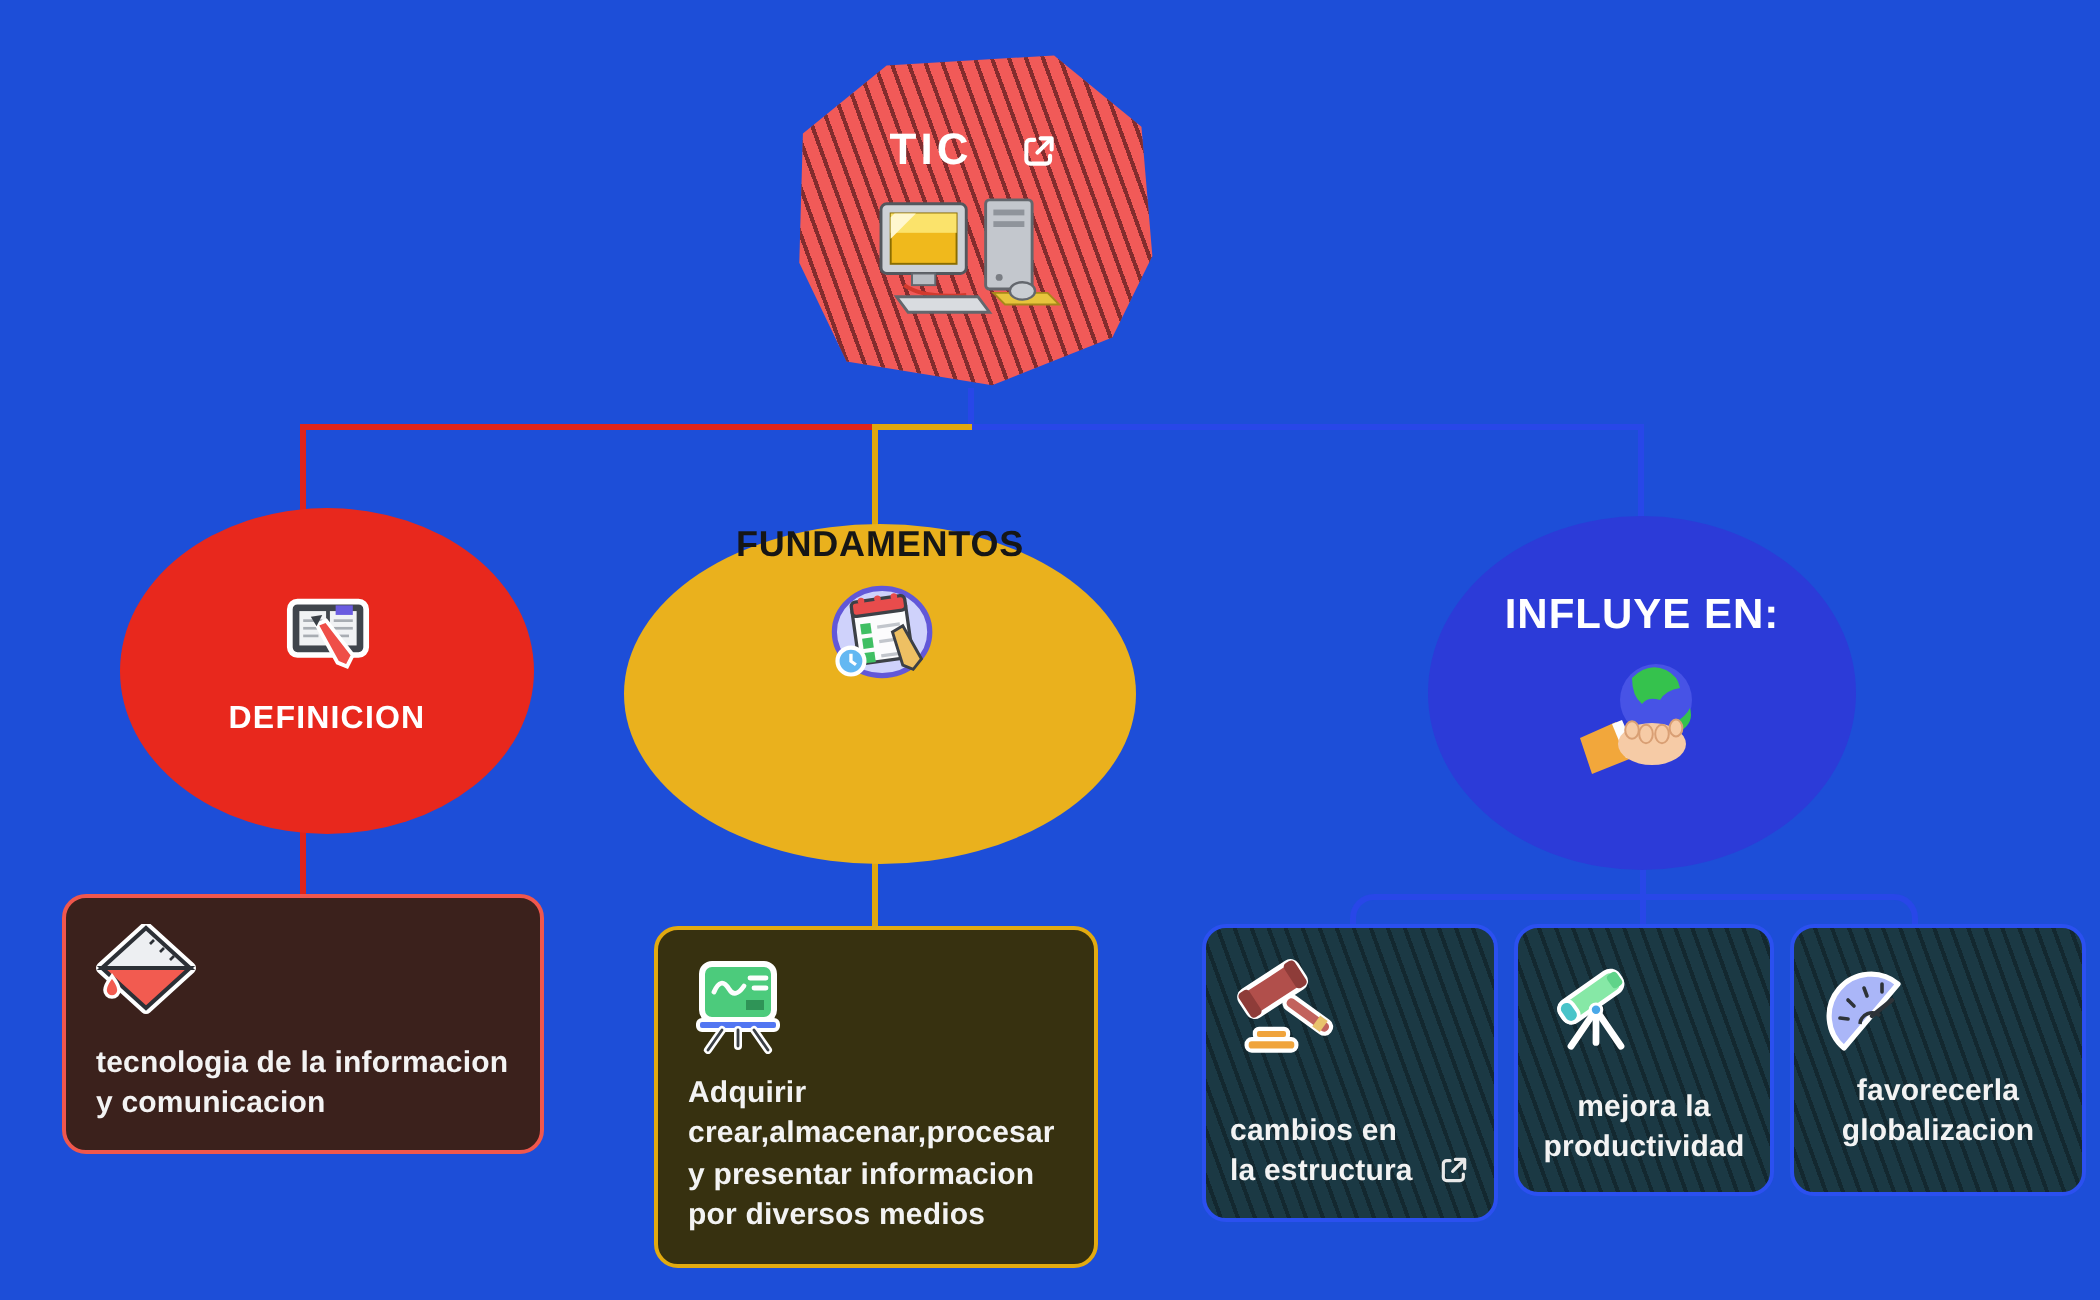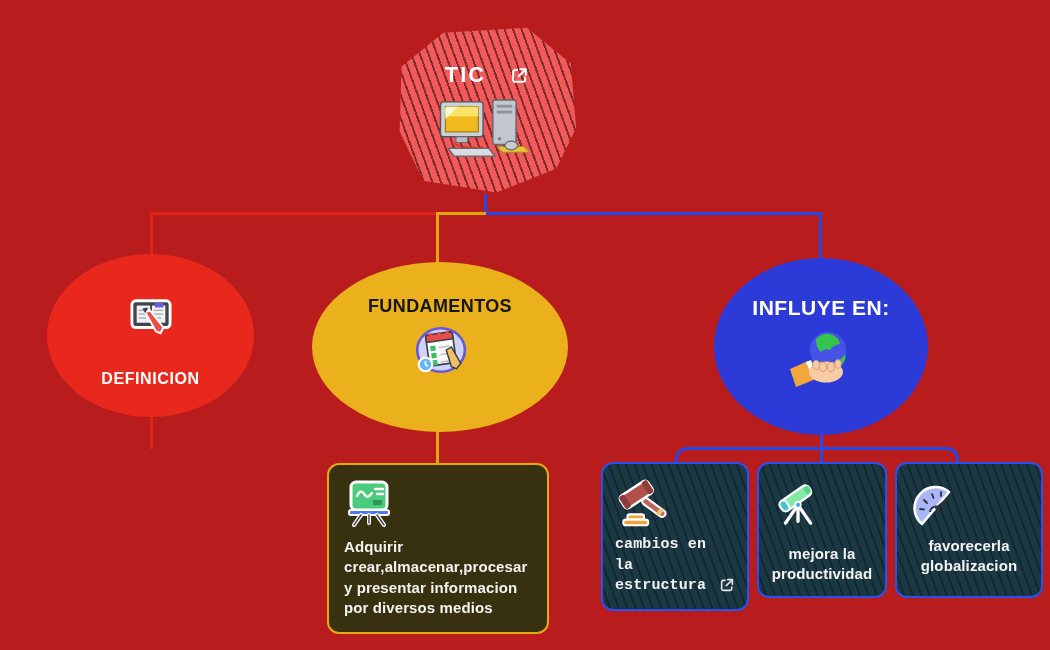--- a/index.html
+++ b/index.html
@@ -1,18 +1,18 @@
 <!DOCTYPE html>
 <html><head>
 <meta charset="utf-8">
 <style>
   html,body{margin:0;padding:0;background:#0c0c0d;}
   .canvas{
     position:relative;width:1050px;height:650px;overflow:hidden;
-    background:#b91c1c;
+    background:#1d4ed8;
     font-family:"Liberation Sans","DejaVu Sans",sans-serif;
     -webkit-font-smoothing:antialiased;
   }
   .line{position:absolute;}
   .ellipse{
     position:absolute;border-radius:50%;
     display:flex;flex-direction:column;align-items:center;
     box-sizing:border-box;z-index:3;cursor:pointer;
   }
   .ellipse .label{font-weight:700;text-align:center;}
@@ -79,43 +79,58 @@
       <rect x="7" y="9" width="34" height="10" fill="#fbe36b"></rect>
       <polygon points="9,9 20,9 7,22 7,11" fill="#fff7cf"></polygon>
       <rect x="18" y="40" width="12" height="6" fill="#b9bdc3" stroke="#63676d" stroke-width="1"></rect>
       <path d="M14 46 q10 7 32 5" fill="none" stroke="#d23a2e" stroke-width="2"></path>
       <polygon points="10,52 52,52 58,60 16,60" fill="#d9dce0" stroke="#63676d" stroke-width="1.5"></polygon>
       <polygon points="60,50 88,50 94,56 66,56" fill="#e7c43c" stroke="#a8871a" stroke-width="1"></polygon>
       <ellipse cx="75" cy="49" rx="6.5" ry="4.5" fill="#c9cdd2" stroke="#63676d" stroke-width="1.2"></ellipse>
     </svg>
   </div>
 
-  <div class="ellipse" style="left:47px;top:254px;width:207px;height:163px;background:#e8281d;gap:19px;">
+  <div class="ellipse" style="left:60px;top:254px;width:207px;height:163px;background:#e8281d;">
     <svg width="48" height="42" viewBox="0 0 50 44" style="margin-top:42px;">
       <rect x="5" y="5" width="40" height="28" rx="4" fill="#40454c" stroke="#ffffff" stroke-width="3"></rect>
       <rect x="10" y="10" width="14" height="18" fill="#f1f2f4"></rect>
       <rect x="26" y="10" width="14" height="18" fill="#f1f2f4"></rect>
       <g stroke="#a9adb3" stroke-width="1.4">
         <line x1="12" y1="15" x2="22" y2="15"></line>
           <line x1="12" y1="19" x2="22" y2="19"></line>
           <line x1="12" y1="23" x2="20" y2="23"></line>
         <line x1="28" y1="15" x2="38" y2="15"></line>
           <line x1="28" y1="19" x2="38" y2="19"></line>
           <line x1="28" y1="23" x2="36" y2="23"></line>
       </g>
       <rect x="29" y="7" width="9" height="5" fill="#6a5be0"></rect>
       <polygon points="19,17 24,15 38,33 35,39 30,37" fill="#ef4e48" stroke="#ffffff" stroke-width="2"></polygon>
       <polygon points="16,13 22,12 19,18" fill="#3a3f46"></polygon>
     </svg>
     <div class="label" style="color:#ffffff;font-size:16px;letter-spacing:.6px;margin-top:13px;">DEFINICION</div>
   </div>
 
+  <div class="note" style="left:31px;top:447px;width:241px;height:130px;background:#3b211c;border:2.5px solid #f0574d;padding:13px 15px;">
+    <svg width="50" height="46" viewBox="0 0 50 46">
+      <polygon points="25,2 47,22 25,42 3,22" fill="none" stroke="#ffffff" stroke-width="6" stroke-linejoin="round"></polygon>
+      <polygon points="25,2 47,22 3,22" fill="#edeff2" stroke="#2c3036" stroke-width="2"></polygon>
+      <polygon points="3,22 47,22 25,42" fill="#f25b50" stroke="#2c3036" stroke-width="2"></polygon>
+      <g stroke="#2c3036" stroke-width="1.3">
+        <line x1="29" y1="8" x2="27" y2="10"></line>
+          <line x1="34" y1="12" x2="32" y2="14"></line>
+          <line x1="39" y1="16" x2="37" y2="18"></line>
+      </g>
+      <path d="M8 26 q3.5 4.5 3.5 7 a3.5 3.5 0 1 1 -7 0 q0 -2.5 3.5 -7z" fill="#f25b50" stroke="#ffffff" stroke-width="1.8"></path>
+    </svg>
+    <div class="spacer"></div>
+    <div class="text">tecnologia de la informacion y comunicacion</div>
+  </div>
 
   <div class="ellipse" style="left:312px;top:262px;width:256px;height:170px;background:#eab11d;">
-    <div class="label" style="color:#161616;font-size:18px;letter-spacing:.4px;margin-top:34px;text-align:right;">FUNDAMENTOS</div>
+    <div class="label" style="color:#161616;font-size:18px;letter-spacing:.4px;text-align:right;">FUNDAMENTOS</div>
     <svg width="56" height="50" viewBox="0 0 54 48" style="margin-top:8px;">
       <ellipse cx="28" cy="24" rx="23" ry="21" fill="#cfd2fb" stroke="#6258d8" stroke-width="2.5"></ellipse>
       <g transform="rotate(-8 27 24)">
         <rect x="15" y="11" width="26" height="27" rx="2" fill="#fcfcfd" stroke="#3c4046" stroke-width="1.6"></rect>
         <rect x="15" y="8" width="26" height="7" rx="2" fill="#e84c4c" stroke="#3c4046" stroke-width="1.6"></rect>
         <circle cx="20" cy="8" r="1.6" fill="#e84c4c"></circle>
           <circle cx="28" cy="8" r="1.6" fill="#e84c4c"></circle>
           <circle cx="36" cy="8" r="1.6" fill="#e84c4c"></circle>
         <rect x="18" y="19" width="5" height="5" fill="#3fbf63"></rect>
           <line x1="26" y1="21.5" x2="37" y2="21.5" stroke="#c2c6cc" stroke-width="1.6"></line>
@@ -181,21 +196,21 @@
       <g transform="rotate(-33 20 16)">
         <rect x="4" y="10" width="32" height="14" rx="3.5" fill="#b14f4b" stroke="#ffffff" stroke-width="2.4"></rect>
         <rect x="4" y="10" width="6" height="14" rx="2" fill="#8e3c39"></rect>
         <rect x="30" y="10" width="6" height="14" rx="2" fill="#8e3c39"></rect>
       </g>
       <rect x="12" y="36" width="16" height="5" rx="2" fill="#f0a43c" stroke="#ffffff" stroke-width="2"></rect>
       <rect x="8" y="41" width="24" height="5.5" rx="2.5" fill="#f0a43c" stroke="#ffffff" stroke-width="2"></rect>
     </svg>
     <div class="spacer"></div>
     <div class="note-bottom-row">
-      <div class="text" style="flex:1;font-family:Liberation Mono, monospace;">cambios en la estructura</div>
+      <div class="text" style="flex:1;">cambios en la estructura</div>
       <svg class="extlink" width="16" height="16" viewBox="0 0 24 24" fill="none" stroke="#e9e9e9" stroke-width="2.4" stroke-linecap="round" stroke-linejoin="round" style="margin-bottom:3px;">
         <path d="M9 5H6.5A2.5 2.5 0 0 0 4 7.5v10A2.5 2.5 0 0 0 6.5 20h10a2.5 2.5 0 0 0 2.5-2.5V15"></path>
         <path d="M13 4h7v7"></path>
           <path d="M19.5 4.5 11 13"></path>
       </svg>
     </div>
   </div>
 
   <div class="note scribble-teal" style="left:757px;top:462px;width:130px;height:136px;border:2.5px solid #2b50f0;padding:12px 12px;text-align:center;">
     <svg width="54" height="50" viewBox="0 0 54 52">

